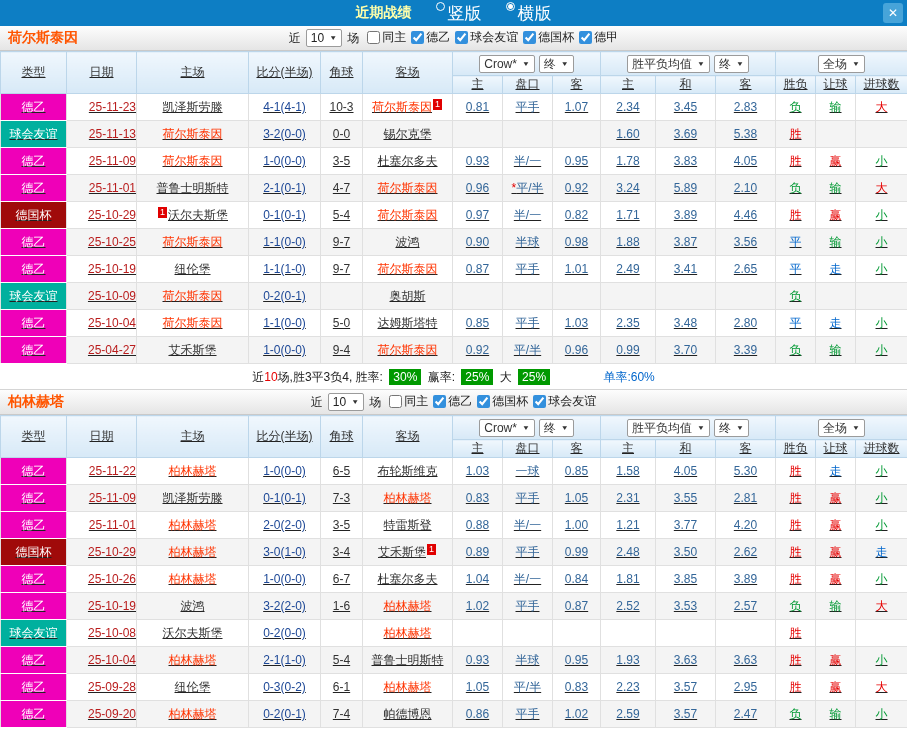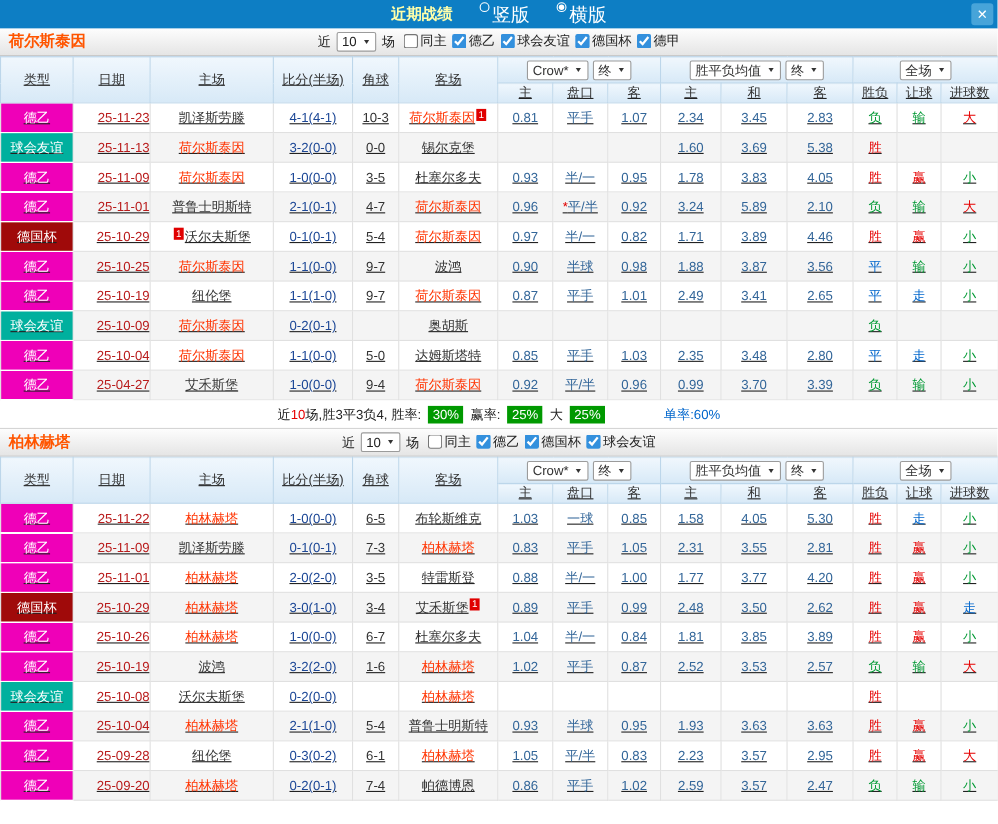--- a/index.html
+++ b/index.html
@@ -502,21 +502,21 @@
           <tr data-interactable="false">
             <td class="lg de2" data-interactable="false">德乙</td>
             <td class="date" data-interactable="false">25-11-01</td>
             <td data-interactable="false"><span class="team hl" data-interactable="true">柏林赫塔</span></td>
             <td class="score" data-interactable="false">2-0(2-0)</td>
             <td class="corner" data-interactable="false">3-5</td>
             <td data-interactable="false"><span class="team" data-interactable="true">特雷斯登</span></td>
             <td class="num" data-interactable="false">0.88</td>
             <td class="num" data-interactable="false">半/一</td>
             <td class="num" data-interactable="false">1.00</td>
-            <td class="num" data-interactable="false">1.77</td>
+            <td class="num" data-interactable="false">1.21</td>
             <td class="num" data-interactable="false">3.77</td>
             <td class="num" data-interactable="false">4.20</td>
             <td class="t-red" data-interactable="false">胜</td>
             <td class="t-red" data-interactable="false">赢</td>
             <td class="t-green" data-interactable="false">小</td>
           </tr>
           <tr data-interactable="false">
             <td class="lg cup" data-interactable="false">德国杯</td>
             <td class="date" data-interactable="false">25-10-29</td>
             <td data-interactable="false"><span class="team hl" data-interactable="true">柏林赫塔</span></td>

